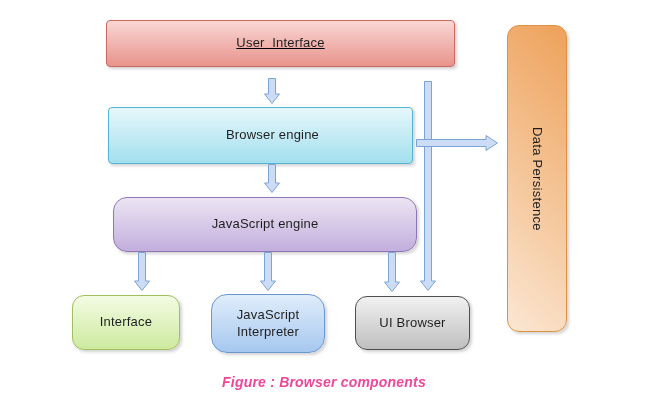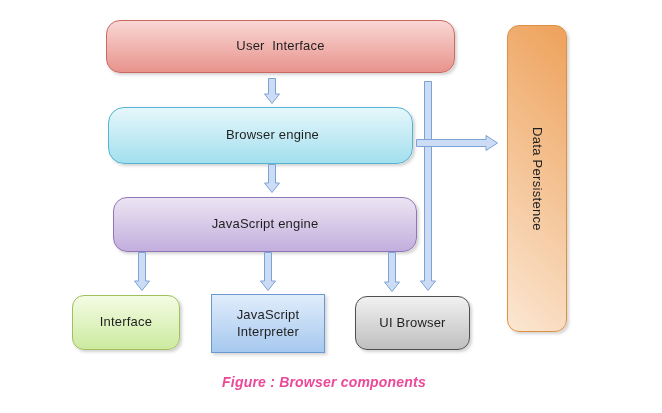--- a/index.html
+++ b/index.html
@@ -1,29 +1,29 @@
 <!DOCTYPE html>
 <html><head>
 <meta charset="utf-8">
 <style>
   html,body{margin:0;padding:0;background:#ffffff;font-family:"Liberation Sans",sans-serif;}
   .canvas{position:relative;width:662px;height:413px;background:#ffffff;overflow:hidden;}
   .node{position:absolute;display:flex;align-items:center;justify-content:center;
         box-sizing:border-box;box-shadow:2px 2px 3px rgba(130,130,130,0.35);}
   .node-label{font-size:13px;color:#1f1f1f;text-align:center;line-height:1.25;
         white-space:pre-wrap;letter-spacing:0.2px;}
-  .node-user-interface{left:106px;top:20px;width:349px;height:53px;border-radius:14px;
-        background:linear-gradient(#f9d7d4,#e8938c);border:1.5px solid #ca6862;}
-  .node-browser-engine{left:108px;top:107px;width:305px;height:57px;border-radius:16px;
+  .node-user-interface{left:106px;top:20px;width:349px;height:47px;border-radius:4px;
+        background:linear-gradient(#f9d7d4,#e8938c);border:1.5px solid #ca6862;text-decoration:underline;}
+  .node-browser-engine{left:108px;top:107px;width:305px;height:57px;border-radius:4px;
         background:linear-gradient(#e6f7fb,#a3dfee);border:1.5px solid #53b5d2;padding-left:24px;}
   .node-rendering-engine{left:113px;top:197px;width:304px;height:55px;border-radius:14px;
         background:linear-gradient(#ebe5f3,#c3aedd);border:1.5px solid #8f76b5;}
   .node-networking{left:72px;top:295px;width:108px;height:55px;border-radius:12px;
         background:linear-gradient(#f3fce4,#cdea9f);border:1.5px solid #a0bf5e;}
-  .node-javascript-interpreter{left:211px;top:294px;width:114px;height:59px;border-radius:0;
+  .node-javascript-interpreter{left:211px;top:294px;width:114px;height:59px;border-radius:16px;
         background:linear-gradient(#e0edfb,#a6c8ef);border:1.5px solid #6c98d1;}
   .node-ui-backend{left:355px;top:296px;width:115px;height:54px;border-radius:12px;
         background:linear-gradient(#f1f1f1,#bfbfbf);border:1.5px solid #4f4f4f;}
   .node-data-persistence{left:507px;top:25px;width:60px;height:307px;border-radius:12px;
         background:linear-gradient(225deg,#eea15a,#fbe7d3);border:1.5px solid #dd9143;}
   .node-data-persistence .node-label{writing-mode:vertical-rl;letter-spacing:0.3px;}
   .arrow{position:absolute;display:block;}
   .caption{position:absolute;left:0;top:374px;width:648px;text-align:center;
         font-size:14px;font-weight:bold;font-style:italic;color:#ec4899;letter-spacing:0.2px;}
 </style>

